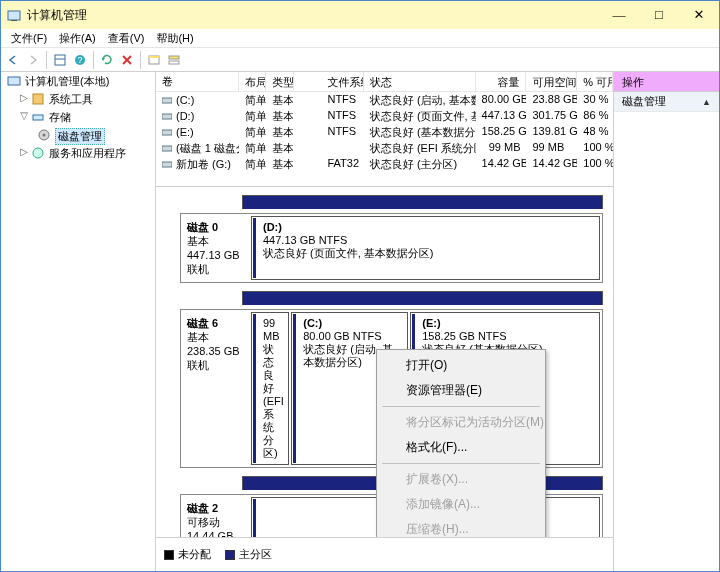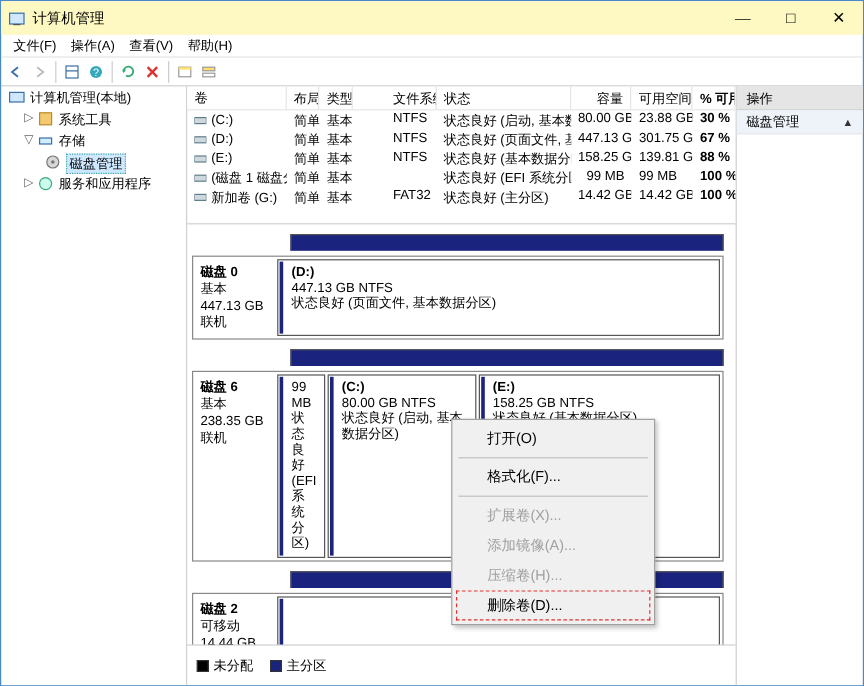--- a/index.html
+++ b/index.html
@@ -29,44 +29,44 @@
   .tree-item .ticon { width: 14px; height: 14px; margin-right: 4px; }
   .tree-item.level1 { padding-left: 18px; }
   .tree-item.level2 { padding-left: 36px; }
   .tree-item.selected .tlabel { background: #cde8ff; border: 1px dotted #4aa; padding: 0 2px; }
 
   .center-wrap { flex: 1; display: flex; flex-direction: column; min-width: 0; }
   .center { flex: 1; display: flex; min-height: 0; }
 
   .disk-pane { flex: 1; display: flex; flex-direction: column; border-right: 1px solid #d0d0d0; min-width: 0; }
   .right-pane { width: 105px; }
-  .right-head { height: 20px; background: #e5e5e5; border-bottom: 1px solid #d0d0d0; padding: 3px 8px; font-size: 11px; }
+  .right-head { height: 20px; background: #f0abfc; border-bottom: 1px solid #d0d0d0; padding: 3px 8px; font-size: 11px; }
   .right-row { height: 20px; border-bottom: 1px solid #e8e8e8; padding: 3px 8px; font-size: 11px; display: flex; align-items: center; justify-content: space-between; }
   .right-row.shaded { background: #eef3fa; }
   .right-row .arrow { font-size: 9px; color: #333; }
 
   
   .vol-table { height: 115px; border-bottom: 1px solid #d0d0d0; overflow: hidden; }
   .vol-head { display: flex; height: 20px; border-bottom: 1px solid #e5e5e5; background: #fff; }
   .vol-head > div { border-right: 1px solid #e5e5e5; padding: 3px 6px; font-size: 11px; white-space: nowrap; overflow: hidden; }
   .vol-row { display: flex; height: 16px; }
   .vol-row > div { padding: 1px 6px; font-size: 11px; white-space: nowrap; overflow: hidden; }
   .col-vol { width: 96px; display: flex; align-items: center; }
   .col-lo { width: 30px; }
   .col-ty { width: 30px; }
   .col-fs { width: 48px; margin-left: 28px; }
   .col-st { width: 130px; }
   .col-cap { width: 58px; text-align: right;}
   .col-free { width: 58px; text-align: left;}
-  .col-pct { width: 40px; text-align: center; font-weight: bold;}
+  .col-pct { width: 40px; text-align: center;}
   .vicon { width: 10px; height: 10px; margin-right: 4px; display:inline-block; }
 
   
   .disk-graphic { flex: 1; overflow: hidden; padding: 4px; position: relative; }
-  .disk-block { border: 1px solid #888; margin: 4px 6px 8px 0; display: flex; }
+  .disk-block { border: 1px solid #888; margin: 4px 6px 8px 20px; display: flex; }
   .disk-info { width: 68px; padding: 6px 6px; font-size: 11px; line-height: 14px; }
   .disk-head { height: 14px; background: #1a237e; border: 1px solid #555; border-bottom: none; margin: 4px 6px 0 82px; }
   .disk-parts { flex: 1; display: flex; padding: 2px; gap: 2px; }
   .part { border: 1px solid #555; padding: 4px 6px; font-size: 11px; line-height: 13px; overflow: hidden; position: relative; }
   .part .stripe { position: absolute; left: 1px; top: 1px; bottom: 1px; width: 3px; background: #1a237e; }
   .part-content { margin-left: 5px; }
 
   .legend { height: 34px; border-top: 1px solid #d0d0d0; display: flex; align-items: center; padding: 0 8px; gap: 14px; font-size: 11px;}
   .legend .sw { display: inline-block; width: 10px; height: 10px; margin-right: 4px; border: 1px solid #333; vertical-align: middle;}
 
@@ -241,35 +241,35 @@
                       <svg width="10" height="10">
                         <rect x="0" y="3" width="10" height="5" fill="#cfd8dc" stroke="#607d8b"></rect>
                       </svg>
                     </span>(D:)</div>
                   <div class="col-lo">简单</div>
                   <div class="col-ty">基本</div>
                   <div class="col-fs">NTFS</div>
                   <div class="col-st">状态良好 (页面文件, 基本数据分区)</div>
                   <div class="col-cap">447.13 GB</div>
                   <div class="col-free">301.75 GB</div>
-                  <div class="col-pct">67 %</div>
+                  <div class="col-pct">86 %</div>
                 </div>
                 <div class="vol-row">
                   <div class="col-vol"><span class="vicon">
                       <svg width="10" height="10">
                         <rect x="0" y="3" width="10" height="5" fill="#cfd8dc" stroke="#607d8b"></rect>
                       </svg>
                     </span>(E:)</div>
                   <div class="col-lo">简单</div>
                   <div class="col-ty">基本</div>
                   <div class="col-fs">NTFS</div>
                   <div class="col-st">状态良好 (基本数据分区)</div>
                   <div class="col-cap">158.25 GB</div>
                   <div class="col-free">139.81 GB</div>
-                  <div class="col-pct">88 %</div>
+                  <div class="col-pct">48 %</div>
                 </div>
                 <div class="vol-row">
                   <div class="col-vol"><span class="vicon">
                       <svg width="10" height="10">
                         <rect x="0" y="3" width="10" height="5" fill="#cfd8dc" stroke="#607d8b"></rect>
                       </svg>
                     </span>(磁盘 1 磁盘分区 1)</div>
                   <div class="col-lo">简单</div>
                   <div class="col-ty">基本</div>
                   <div class="col-fs"></div>
@@ -338,21 +338,23 @@
                         <div class="stripe"></div>
                         <div class="part-content"></div>
                       </div>
                     </div>
                   </div>
                 </div>
               </div>
 
             <div class="ctx-menu" style="left:220px; top:162px;">
               <div class="ctx-item">打开(O)</div>
+              <div class="ctx-item">资源管理器(E)</div>
               <div class="ctx-sep"></div>
+              <div class="ctx-item disabled">将分区标记为活动分区(M)</div>
               <div class="ctx-item">格式化(F)...</div>
               <div class="ctx-sep"></div>
               <div class="ctx-item disabled">扩展卷(X)...</div>
               <div class="ctx-item disabled">添加镜像(A)...</div>
               <div class="ctx-item disabled">压缩卷(H)...</div>
               <div class="ctx-item highlight">删除卷(D)...</div>
 
             </div>
           </div>
 

